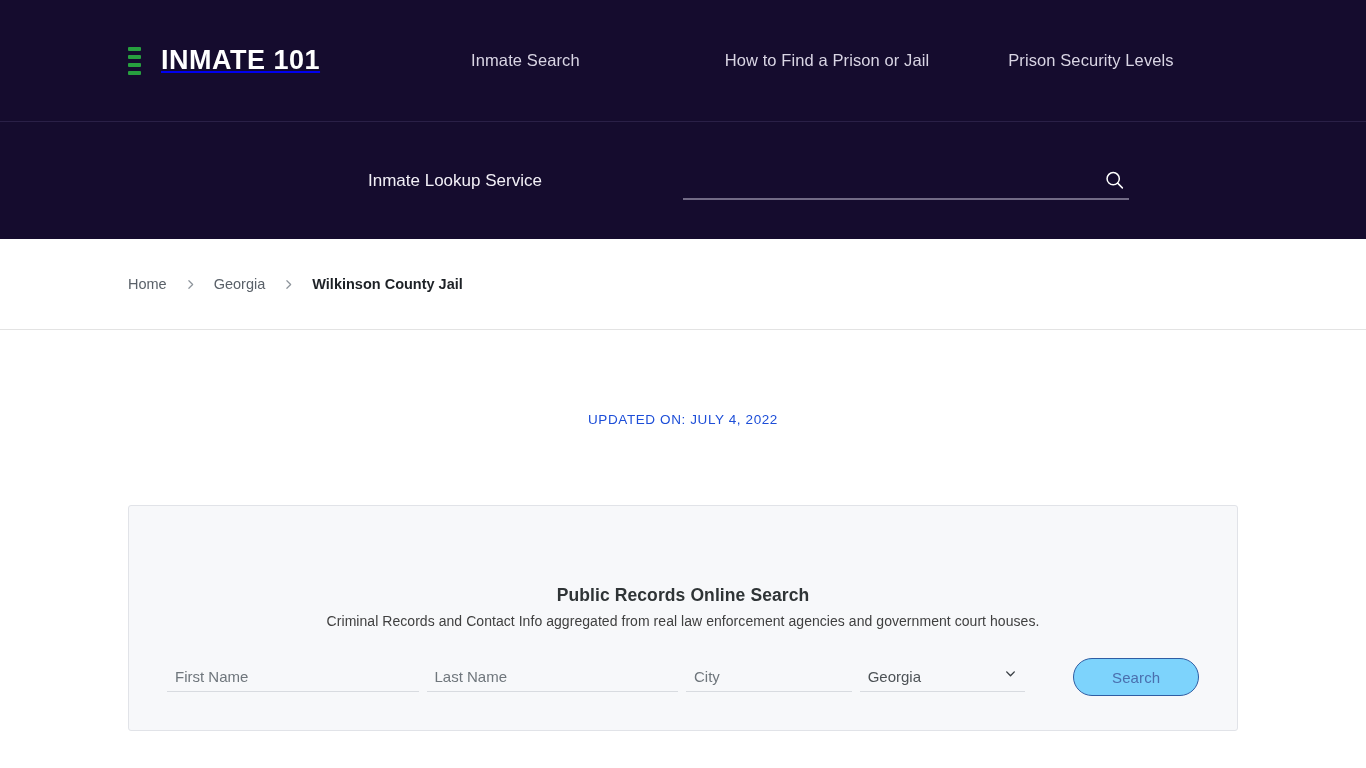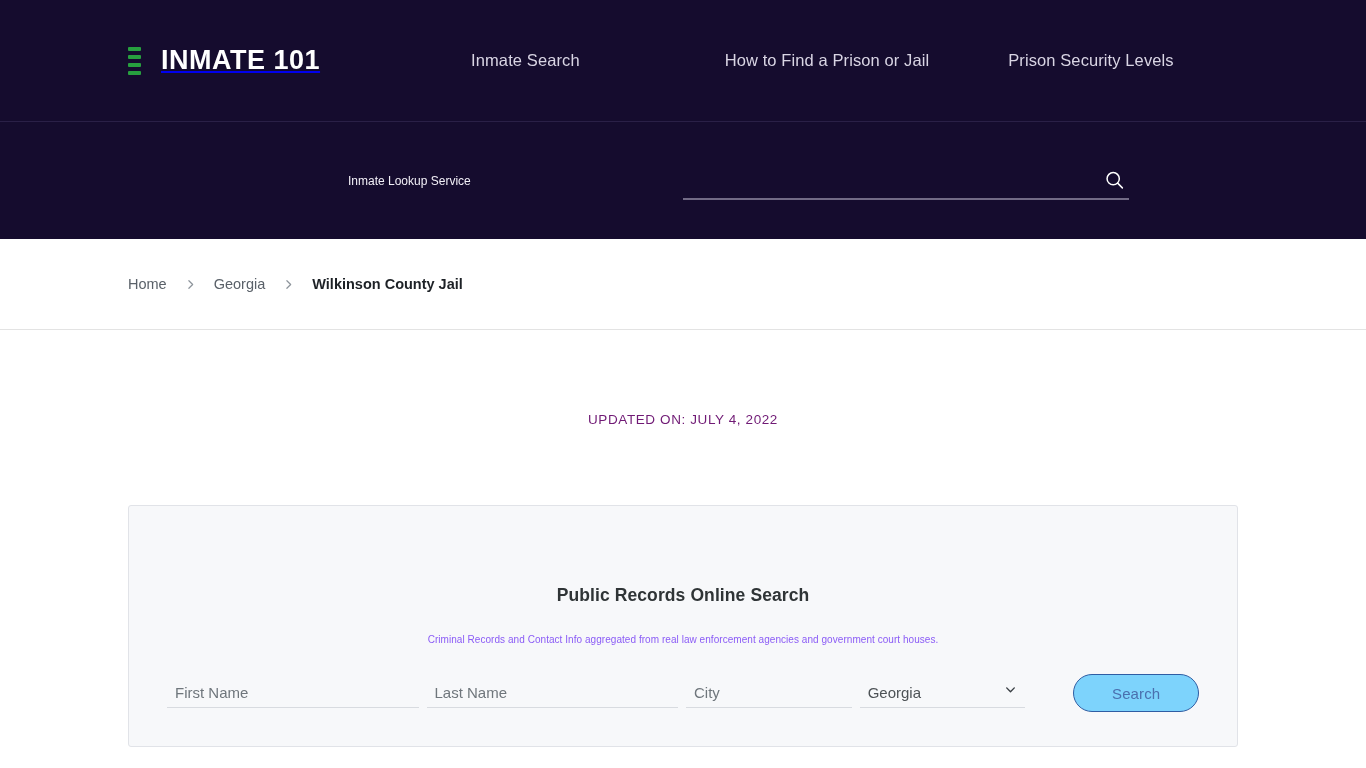--- a/index.html
+++ b/index.html
@@ -78,25 +78,25 @@
   
   .searchbar {
     height: 117px;
     background: #150c2e;
     display: flex;
     align-items: center;
     position: relative;
   }
   .searchbar-label {
     position: absolute;
-    left: 348px;
+    left: 368px;
     top: 50%;
     transform: translateY(-50%);
     color: #f2f0f7;
-    font-size: 12px;
+    font-size: 17px;
     white-space: nowrap;
   }
   .search-field-wrap {
     position: absolute;
     left: 683px;
     width: 446px;
     top: 50%;
     transform: translateY(-50%);
     display: flex;
     align-items: center;
@@ -184,21 +184,21 @@
     left: 0;
   }
   .title-block {
     display: inline-block;
     text-align: left;
   }
 
   .updated {
     margin-top: 22px;
     font-size: 13.5px;
-    color: #701a75;
+    color: #1d4ed8;
     letter-spacing: 0.6px;
     text-transform: uppercase;
   }
 
   
   .records-card {
     margin: 78px auto 0 auto;
     width: 1110px;
     min-height: 196px;
     background: #f7f8fa;
@@ -208,23 +208,23 @@
     text-align: center;
   }
   .records-title {
     font-size: 17.5px;
     font-weight: bold;
     color: #2f3436;
     letter-spacing: 0.1px;
     margin-top: 48px;
   }
   .records-sub {
-    margin-top: 28px;
-    font-size: 10px;
-    color: #8b5cf6;
+    margin-top: 7px;
+    font-size: 14px;
+    color: #404040;
     letter-spacing: 0.05px;
   }
 
   .records-form {
     margin-top: 29px;
     display: flex;
     align-items: flex-start;
     gap: 0;
   }
   .fld {

